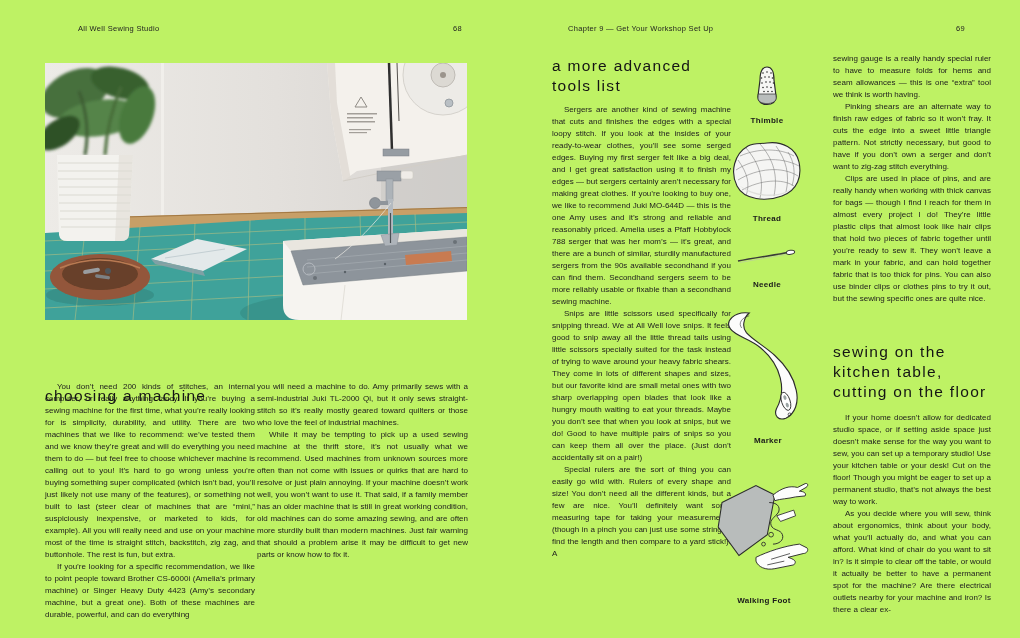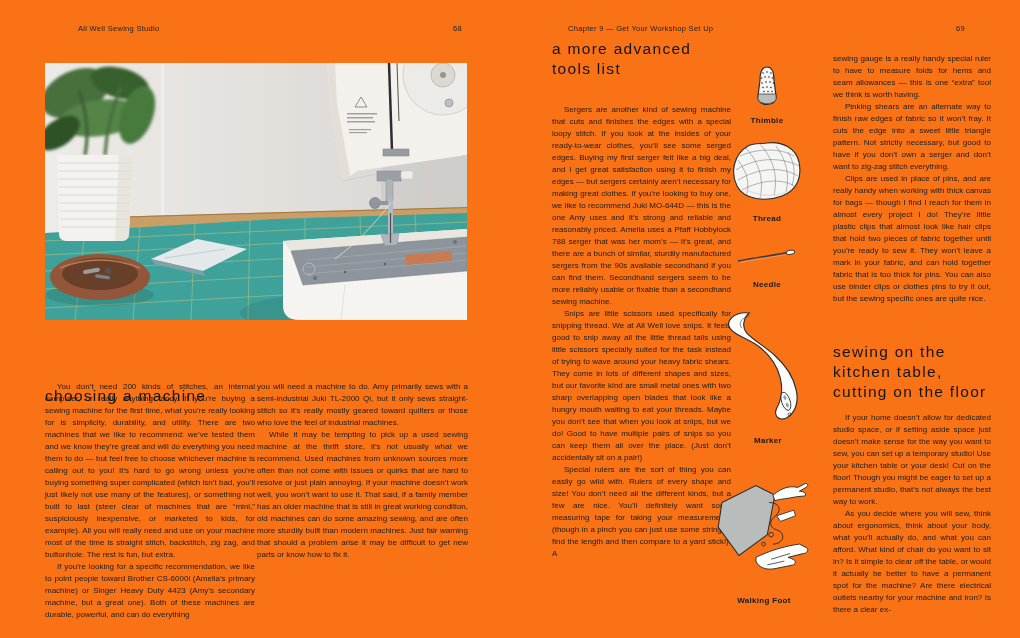--- a/index.html
+++ b/index.html
@@ -1,17 +1,17 @@
 <!DOCTYPE html>
 <html><head>
 <meta charset="utf-8">
 <style>
   html,body { margin:0; padding:0; background:#ffffff; }
   .spread {
-    position:relative; width:1020px; height:638px; background:#f97316;
+    position:relative; width:1020px; height:638px; background:#bef264;
     font-family:"Liberation Sans", sans-serif; color:#1d1d1d; overflow:hidden;
   }
   .runhead { position:absolute; font-size:7.5px; letter-spacing:.3px; color:#1f1f1f; white-space:nowrap; }
   .pagenum { text-align:right; }
   .photo-wrap { position:absolute; left:45px; top:63px; width:422px; height:257px; }
   h2.sec { position:absolute; margin:0; font-weight:400; font-size:15.5px; letter-spacing:1.3px; color:#141414; }
   .sec-line { display:block; line-height:20px; }
   .body-col { position:absolute; font-size:8px; line-height:12px; text-align:justify; color:#1c1c1c; }
   .body-col p { margin:0; }
   .body-col p.ind { text-indent:12px; }
@@ -177,21 +177,21 @@
     <div class="body-col" style="left:257px; top:381px; width:211px;">
       <p>you will need a machine to do. Amy primarily sews with a semi-industrial Juki TL-2000 Qi, but it only sews straight-stitch so it’s really mostly geared toward quilters or those who love the feel of industrial machines.</p>
       <p class="ind">While it may be tempting to pick up a used sewing machine at the thrift store, it’s not usually what we recommend. Used machines from unknown sources more often than not come with issues or quirks that are hard to resolve or just plain annoying. If your machine doesn’t work well, you won’t want to use it. That said, if a family member has an older machine that is still in great working condition, old machines can do some amazing sewing, and are often more sturdily built than modern machines. Just fair warning that should a problem arise it may be difficult to get new parts or know how to fix it.</p>
     </div>
   </div>
 
   <div>
     <span class="runhead" style="left:568px; top:24px;">Chapter 9 — Get Your Workshop Set Up</span>
     <span class="runhead pagenum" style="left:935px; top:24px; width:30px;">69</span>
 
-    <h2 class="sec" style="left:552px; top:39px;">
+    <h2 class="sec" style="left:552px; top:56px;">
       <span class="sec-line">a more advanced</span>
       <span class="sec-line">tools list</span>
     </h2>
     <div class="body-col" style="left:552px; top:104px; width:179px;">
       <p class="ind">Sergers are another kind of sewing machine that cuts and finishes the edges with a special loopy stitch. If you look at the insides of your ready-to-wear clothes, you’ll see some serged edges. Buying my first serger felt like a big deal, and I get great satisfaction using it to finish my edges — but sergers certainly aren’t necessary for making great clothes. If you’re looking to buy one, we like to recommend Juki MO-644D — this is the one Amy uses and it’s strong and reliable and reasonably priced. Amelia uses a Pfaff Hobbylock 788 serger that was her mom’s — it’s great, and there are a bunch of similar, sturdily manufactured sergers from the 90s available secondhand if you can find them. Secondhand sergers seem to be more reliably usable or fixable than a secondhand sewing machine.</p>
       <p class="ind">Snips are little scissors used specifically for snipping thread. We at All Well love snips. It feels good to snip away all the little thread tails using little scissors specially suited for the task instead of trying to wave around your heavy fabric shears. They come in lots of different shapes and sizes, but our favorite kind are small metal ones with two sharp overlapping open blades that look like a hungry mouth waiting to eat your threads. Maybe you don’t see that when you look at snips, but we do! Good to have multiple pairs of snips so you can keep them all over the place. (Just don’t accidentally sit on a pair!)</p>
       <p class="ind">Special rulers are the sort of thing you can easily go wild with. Rulers of every shape and size! You don’t need all the different kinds, but a few are nice. You’ll definitely want some measuring tape for taking your measurements (though in a pinch you can just use some string to find the length and then compare to a yard stick!). A</p>
     </div>
 
     <div class="illo" style="left:722px; top:64px; width:90px;">

